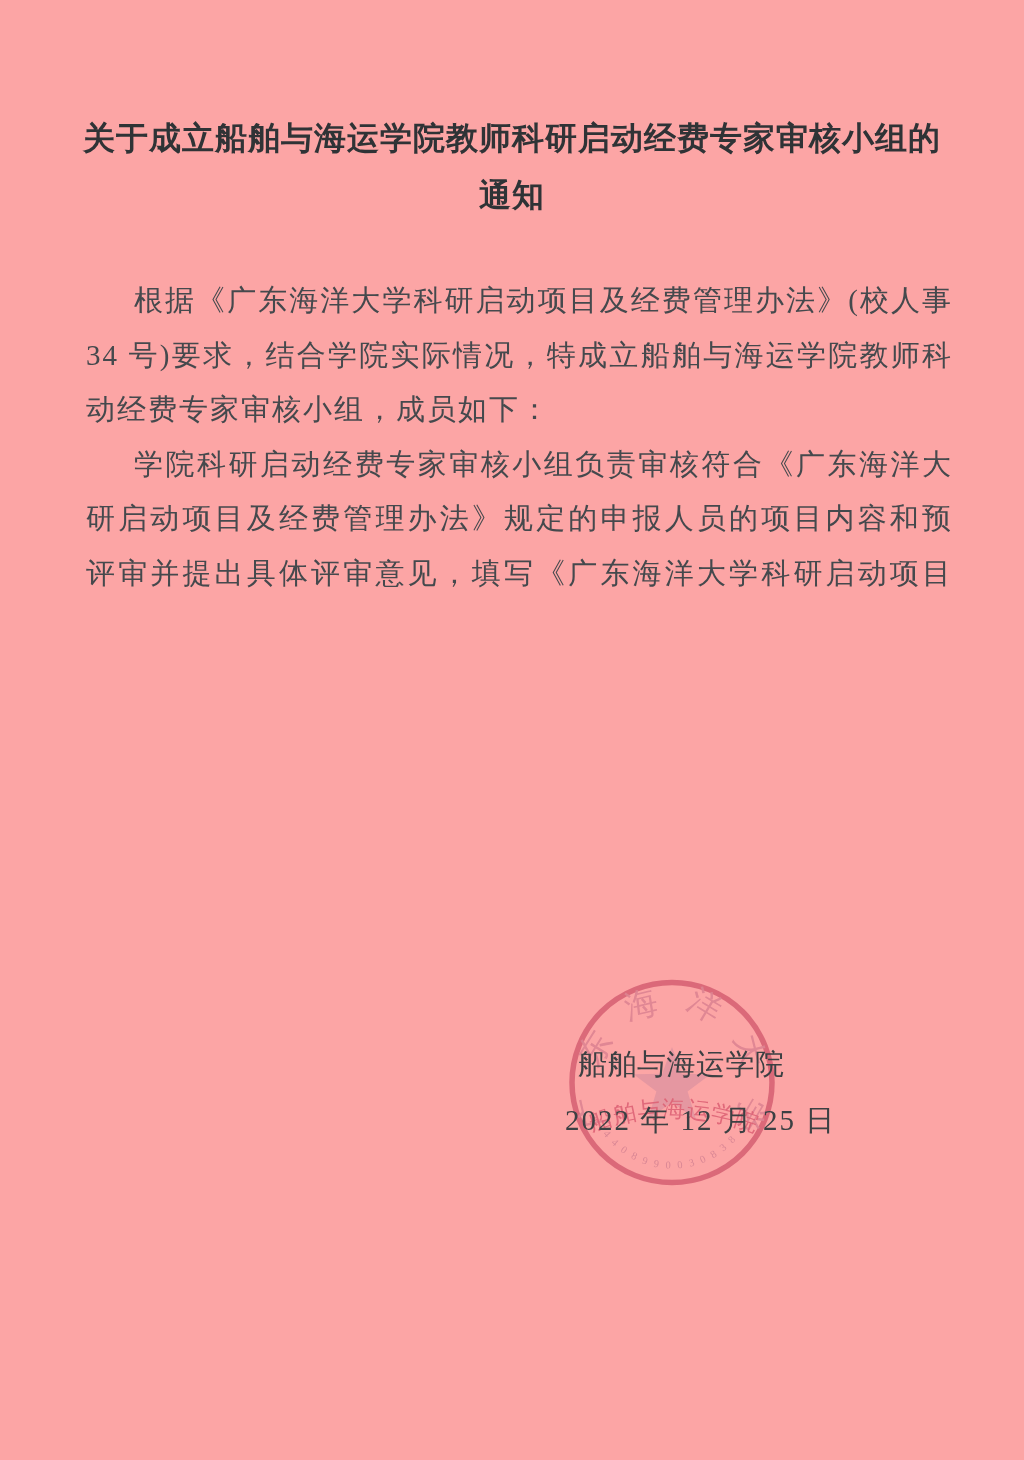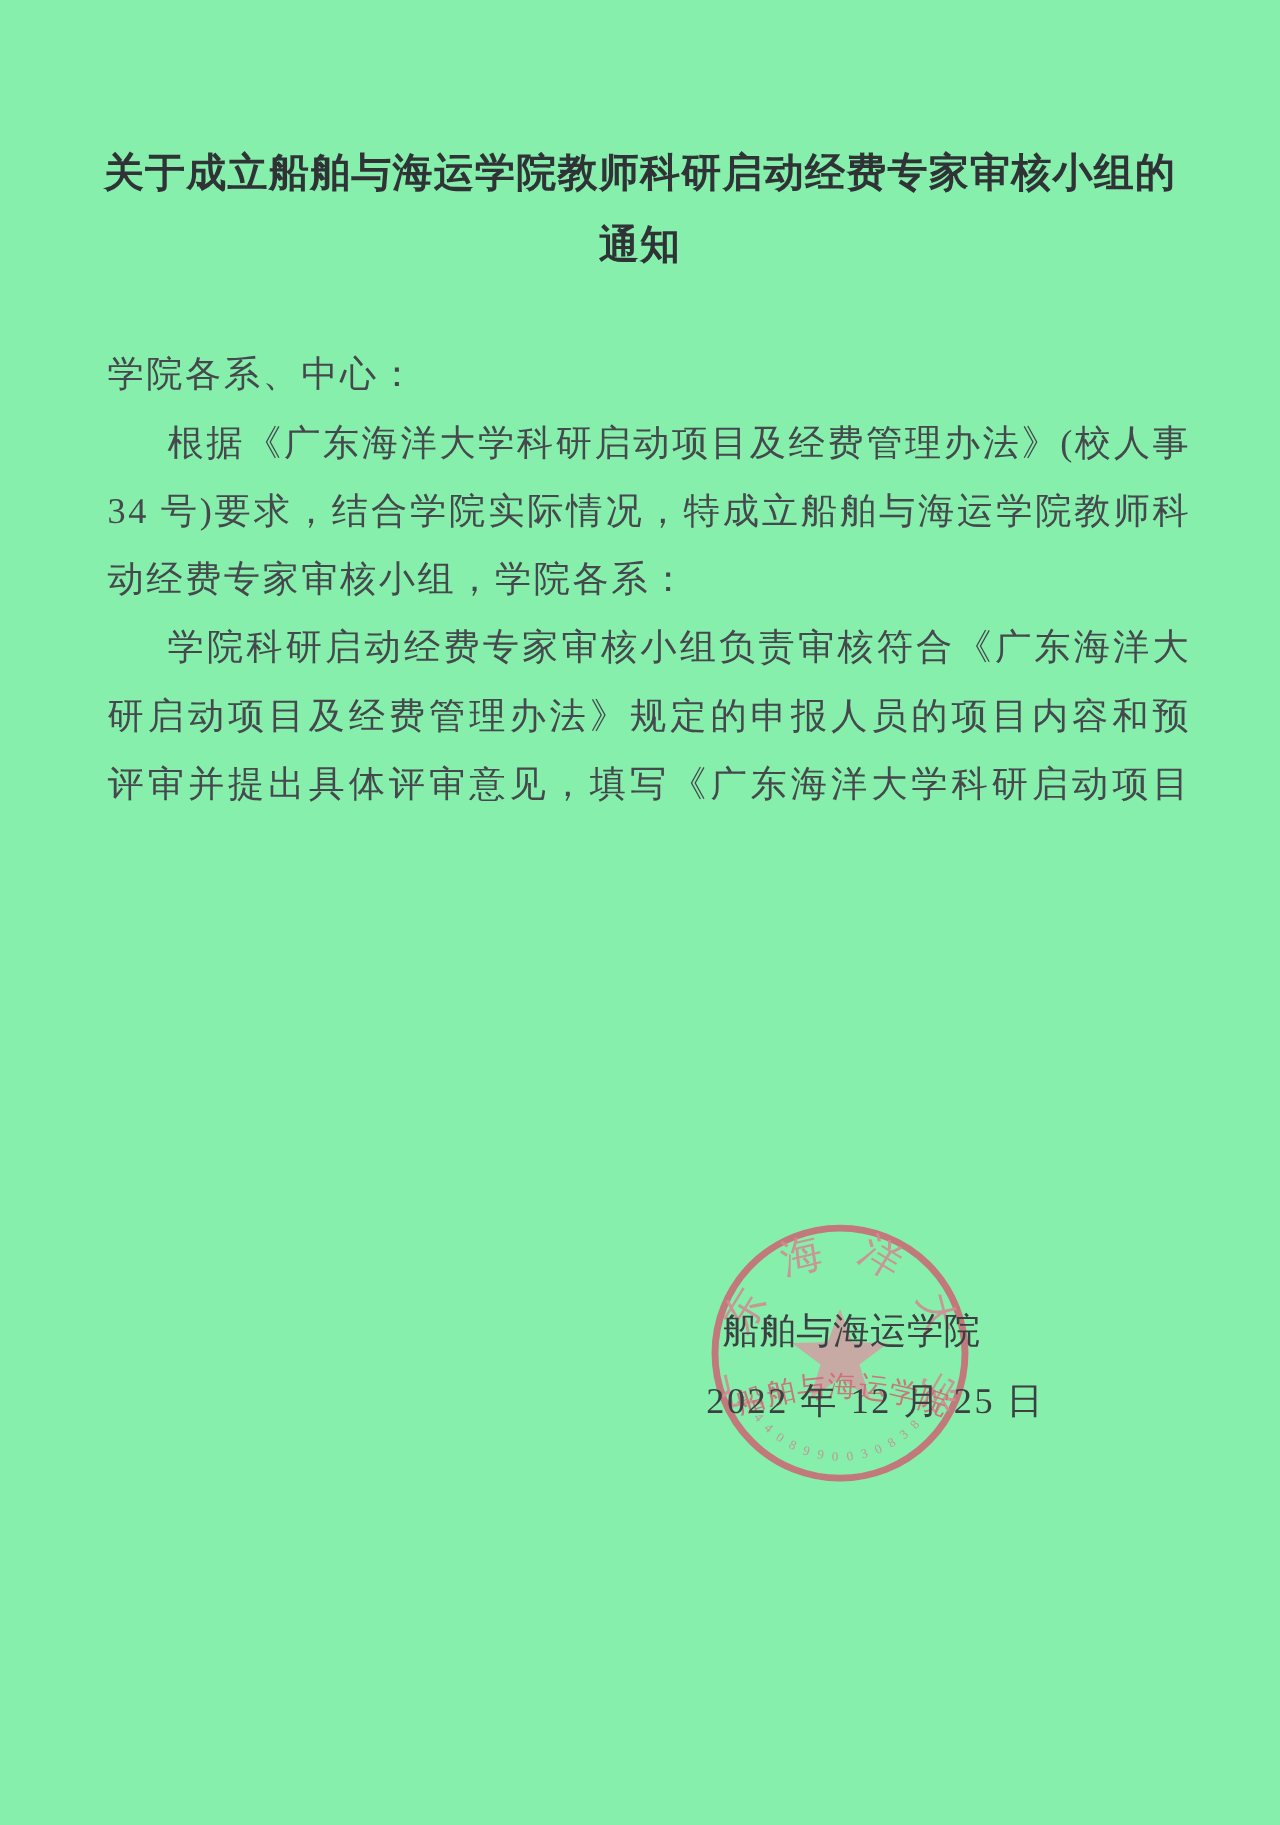--- a/index.html
+++ b/index.html
@@ -4,21 +4,21 @@
 <style>
   * { margin: 0; padding: 0; box-sizing: border-box; }
   html, body { background: #e8e8e6; }
   body { font-family: "Liberation Serif", "DejaVu Serif", serif; }
 
   .page {
     position: relative;
     width: 1024px;
     height: 1460px;
     margin: 0 auto;
-    background: #86efac;
+    background: #fca5a5;
     overflow: hidden;
     color: #43474b;
   }
 
   
   .title {
     position: absolute;
     top: 110px;
     left: 0;
     width: 100%;
@@ -97,24 +97,23 @@
 <body>
 
 <div class="page">
 
   <h1 class="title">
     <span class="t-line">关于成立船舶与海运学院教师科研启动经费专家审核小组的</span>
     <span class="t-line">通知</span>
   </h1>
 
   <div class="body-text">
-    <div class="line">学院各系、中心：</div>
     <div class="line indent fill">根据《广东海洋大学科研启动项目及经费管理办法》(校人事〔2022〕</div>
     <div class="line fill">34 号)要求，结合学院实际情况，特成立船舶与海运学院教师科研启</div>
-    <div class="line">动经费专家审核小组，学院各系：</div>
+    <div class="line">动经费专家审核小组，成员如下：</div>
     <div class="line indent fill">学院科研启动经费专家审核小组负责审核符合《广东海洋大学科</div>
     <div class="line fill">研启动项目及经费管理办法》规定的申报人员的项目内容和预算进行</div>
     <div class="line fill">评审并提出具体评审意见，填写《广东海洋大学科研启动项目评审意</div>
   </div>
 
   <svg class="seal" viewBox="0 0 216 216" xmlns="http://www.w3.org/2000/svg">
     <defs>
       <path id="ring-text-path" d="M 52.8 150.8 A 72 72 0 1 1 163.2 150.8" fill="none"></path>
       <path id="college-text-path" d="M 26 154 Q 108 123 190 154" fill="none"></path>
       <path id="serial-text-path" d="M 33.5 147.5 A 86 86 0 0 0 182.5 147.5" fill="none"></path>

